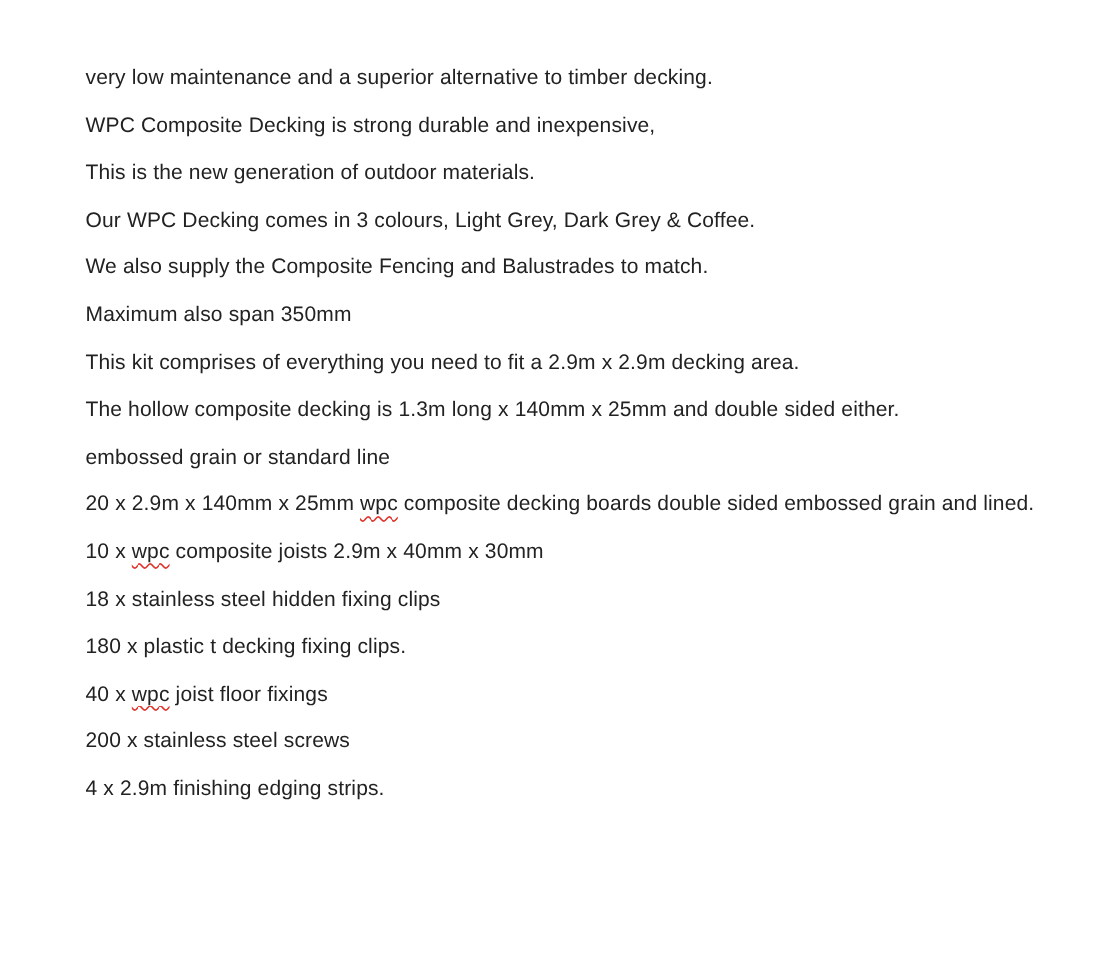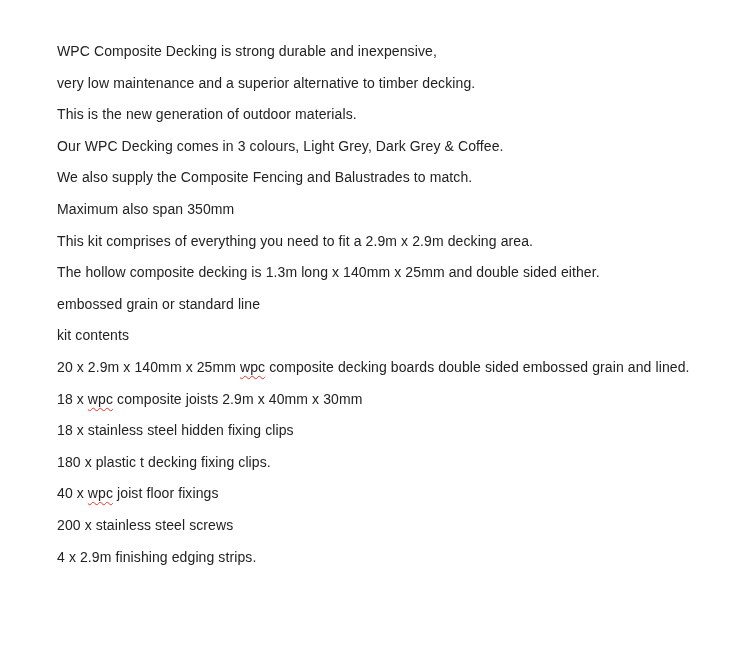--- a/index.html
+++ b/index.html
@@ -30,30 +30,29 @@
     text-decoration-style: wavy;
     text-decoration-color: var(--spellcheck-color, #e0342c);
     text-decoration-thickness: 1px;
     text-underline-offset: 3px;
   }
 </style>
 </head>
 <body style="background: rgb(255, 255, 255);">
 
 <div class="doc-body">
+    <p class="para"><span>very low maintenance and a superior alternative to timber decking.</span></p>
     <p class="para"><span>WPC Composite Decking is strong durable and inexpensive,</span></p>
-    <p class="para"><span>very low maintenance and a superior alternative to timber decking.</span></p>
     <p class="para"><span>This is the new generation of outdoor materials.</span></p>
     <p class="para"><span>Our WPC Decking comes in 3 colours, Light Grey, Dark Grey &amp; Coffee.</span></p>
     <p class="para"><span>We also supply the Composite Fencing and Balustrades to match.</span></p>
     <p class="para"><span>Maximum also span 350mm</span></p>
     <p class="para"><span>This kit comprises of everything you need to fit a 2.9m x 2.9m decking area.</span></p>
     <p class="para"><span>The hollow composite decking is 1.3m long x 140mm x 25mm and double sided either.</span></p>
     <p class="para"><span>embossed grain or standard line</span></p>
-    <p class="para"><span>kit contents</span></p>
     <p class="para"><span>20 x 2.9m x 140mm x 25mm </span><span class="misspelled">wpc</span><span> composite decking boards double sided embossed grain and lined.</span></p>
-    <p class="para"><span>18 x </span><span class="misspelled">wpc</span><span> composite joists 2.9m x 40mm x 30mm</span></p>
+    <p class="para"><span>10 x </span><span class="misspelled">wpc</span><span> composite joists 2.9m x 40mm x 30mm</span></p>
     <p class="para"><span>18 x stainless steel hidden fixing clips</span></p>
     <p class="para"><span>180 x plastic t decking fixing clips.</span></p>
     <p class="para"><span>40 x </span><span class="misspelled">wpc</span><span> joist floor fixings</span></p>
     <p class="para"><span>200 x stainless steel screws</span></p>
     <p class="para"><span>4 x 2.9m finishing edging strips.</span></p>
   </div>
 
 </body></html>

